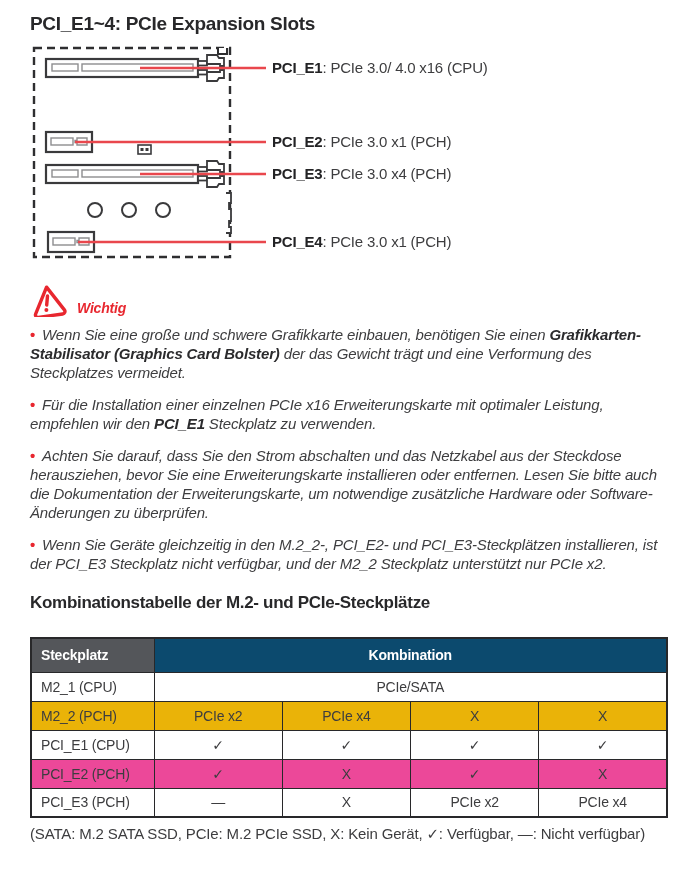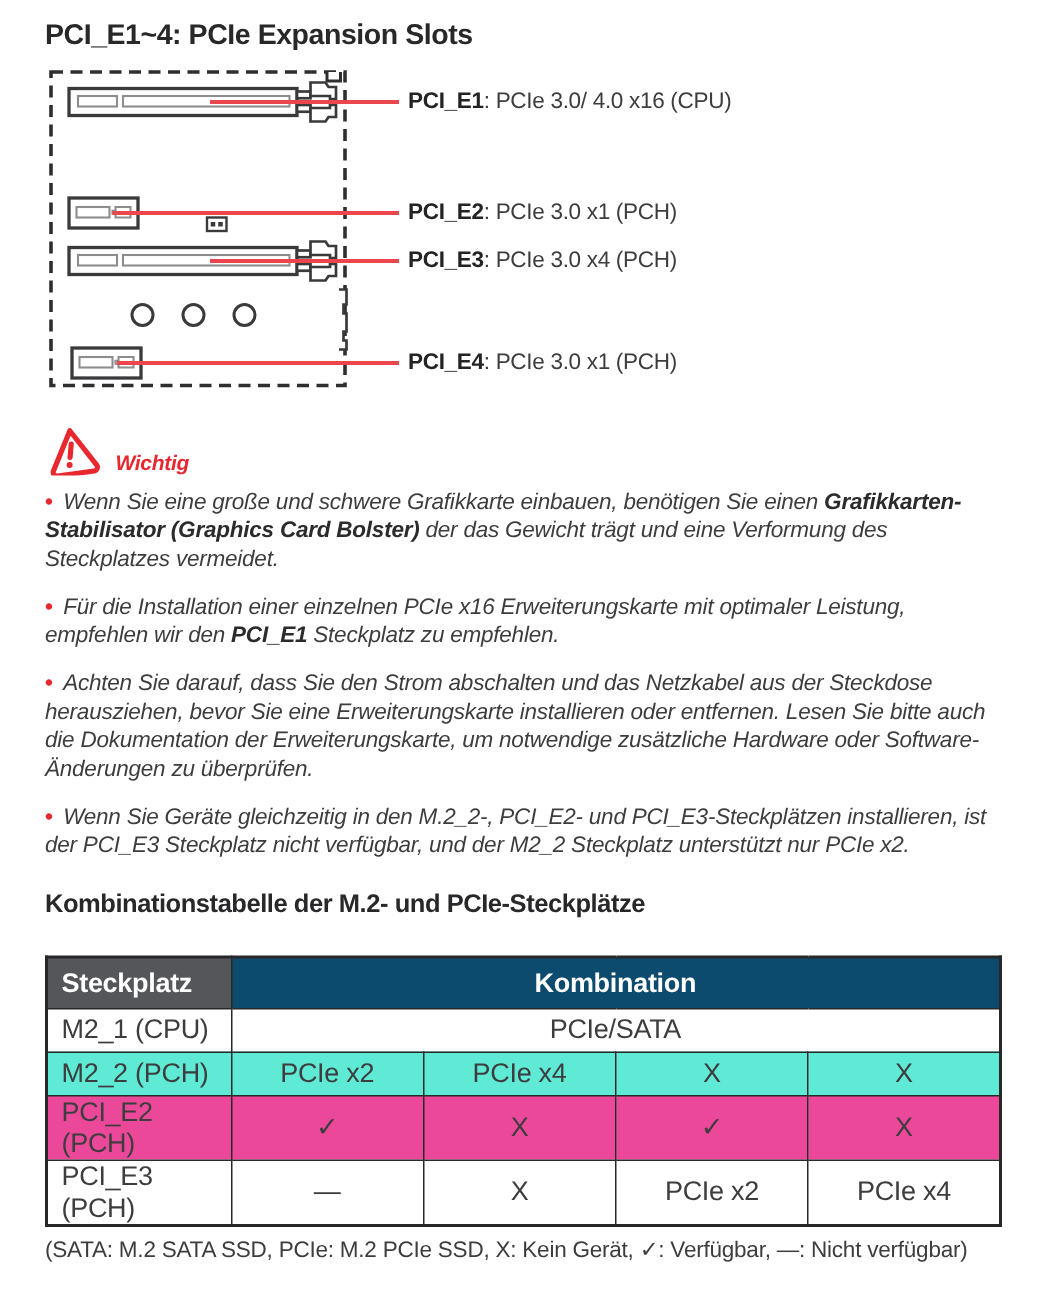--- a/index.html
+++ b/index.html
@@ -80,21 +80,21 @@
     margin-bottom: 24px;
   }
   table.combo {
     border-collapse: collapse;
     width: 638px;
     table-layout: fixed;
   }
   table.combo col.c0 { width: 123px; }
   table.combo th, table.combo td {
     border: 1.5px solid #28282a;
-    font-size: 18px;
+    font-size: 14px;
     height: 29px;
     text-align: center;
     font-weight: normal;
     letter-spacing: -0.2px;
     padding: 0 4px;
   }
   table.combo { border: 2px solid #28282a; }
   table.combo thead th {
     color: #ffffff;
     font-weight: bold;
@@ -188,21 +188,21 @@
     <svg width="37" height="34" viewBox="0 0 37 34">
       <path d="M18.5 4 L33 29 a2.5 2.5 0 0 1 -2.2 3.8 H6.2 A2.5 2.5 0 0 1 4 29 Z" fill="none" stroke="#e8272f" stroke-width="3.4" stroke-linejoin="round" transform="rotate(-8 18.5 18)"></path>
       <line x1="17.5" y1="13" x2="16.7" y2="22" stroke="#e8272f" stroke-width="3.4" stroke-linecap="round"></line>
       <circle cx="16.4" cy="27" r="2" fill="#e8272f"></circle>
     </svg>
     <span class="warning-title" style="color:#e8272f">Wichtig</span>
   </div>
 
   <div class="bullets">
       <p class="bullet"><span class="dot" style="color: rgb(232, 39, 47);">•</span><span>Wenn Sie eine große und schwere Grafikkarte einbauen, benötigen Sie einen </span><b>Grafikkarten-Stabilisator (Graphics Card Bolster)</b><span> der das Gewicht trägt und eine Verformung des Steckplatzes vermeidet.</span></p>
-      <p class="bullet"><span class="dot" style="color: rgb(232, 39, 47);">•</span><span>Für die Installation einer einzelnen PCIe x16 Erweiterungskarte mit optimaler Leistung, empfehlen wir den </span><b>PCI_E1</b><span> Steckplatz zu empfehlen.</span></p>
+      <p class="bullet"><span class="dot" style="color: rgb(232, 39, 47);">•</span><span>Für die Installation einer einzelnen PCIe x16 Erweiterungskarte mit optimaler Leistung, empfehlen wir den </span><b>PCI_E1</b><span> Steckplatz zu verwenden.</span></p>
       <p class="bullet"><span class="dot" style="color: rgb(232, 39, 47);">•</span><span>Achten Sie darauf, dass Sie den Strom abschalten und das Netzkabel aus der Steckdose herausziehen, bevor Sie eine Erweiterungskarte installieren oder entfernen. Lesen Sie bitte auch die Dokumentation der Erweiterungskarte, um notwendige zusätzliche Hardware oder Software-Änderungen zu überprüfen.</span></p>
       <p class="bullet"><span class="dot" style="color: rgb(232, 39, 47);">•</span><span>Wenn Sie Geräte gleichzeitig in den M.2_2-, PCI_E2- und PCI_E3-Steckplätzen installieren, ist der PCI_E3 Steckplatz nicht verfügbar, und der M2_2 Steckplatz unterstützt nur PCIe x2.</span></p>
     </div>
 
   <h2 class="combo-heading">Kombinationstabelle der M.2- und PCIe-Steckplätze</h2>
 
   <table class="combo">
     <colgroup>
         <col class="c0">
         <col>
@@ -214,27 +214,34 @@
       <tr>
         <th id="th-steckplatz" style="background: rgb(84, 86, 90);">Steckplatz</th>
         <th id="th-kombination" colspan="4" style="background: #0c4a6e;">Kombination</th>
       </tr>
     </thead>
     <tbody>
         <tr>
           <td class="rowlabel">M2_1 (CPU)</td>
           <td colspan="4">PCIe/SATA</td>
         </tr>
-        <tr style="background: #5eead4;">
+        <tr style="background: #eab308;">
           <td class="rowlabel">M2_2 (PCH)</td>
           <td>PCIe x2</td>
           <td>PCIe x4</td>
           <td>X</td>
           <td>X</td>
         </tr>
+        <tr>
+          <td class="rowlabel">PCI_E1 (CPU)</td>
+          <td>✓</td>
+          <td>✓</td>
+          <td>✓</td>
+          <td>✓</td>
+        </tr>
         <tr style="background: #ec4899;">
           <td class="rowlabel">PCI_E2 (PCH)</td>
           <td>✓</td>
           <td>X</td>
           <td>✓</td>
           <td>X</td>
         </tr>
         <tr>
           <td class="rowlabel">PCI_E3 (PCH)</td>
           <td>—</td>

